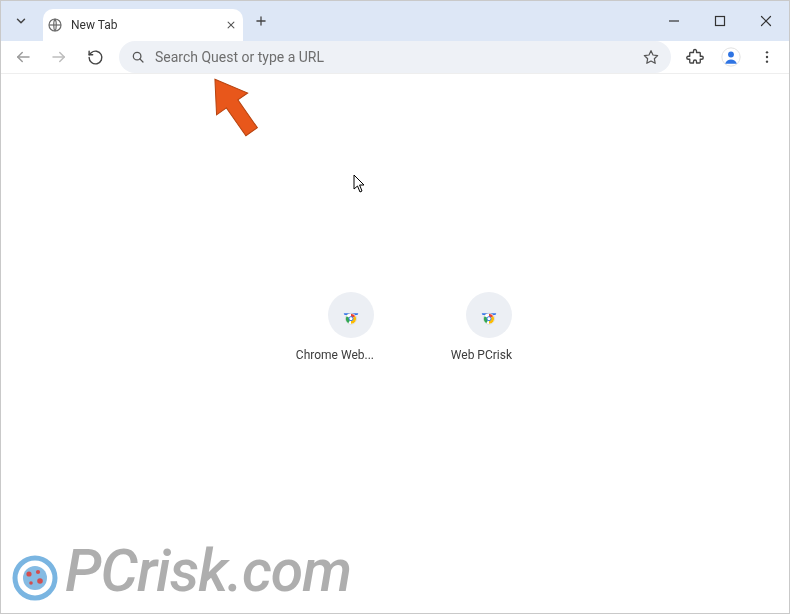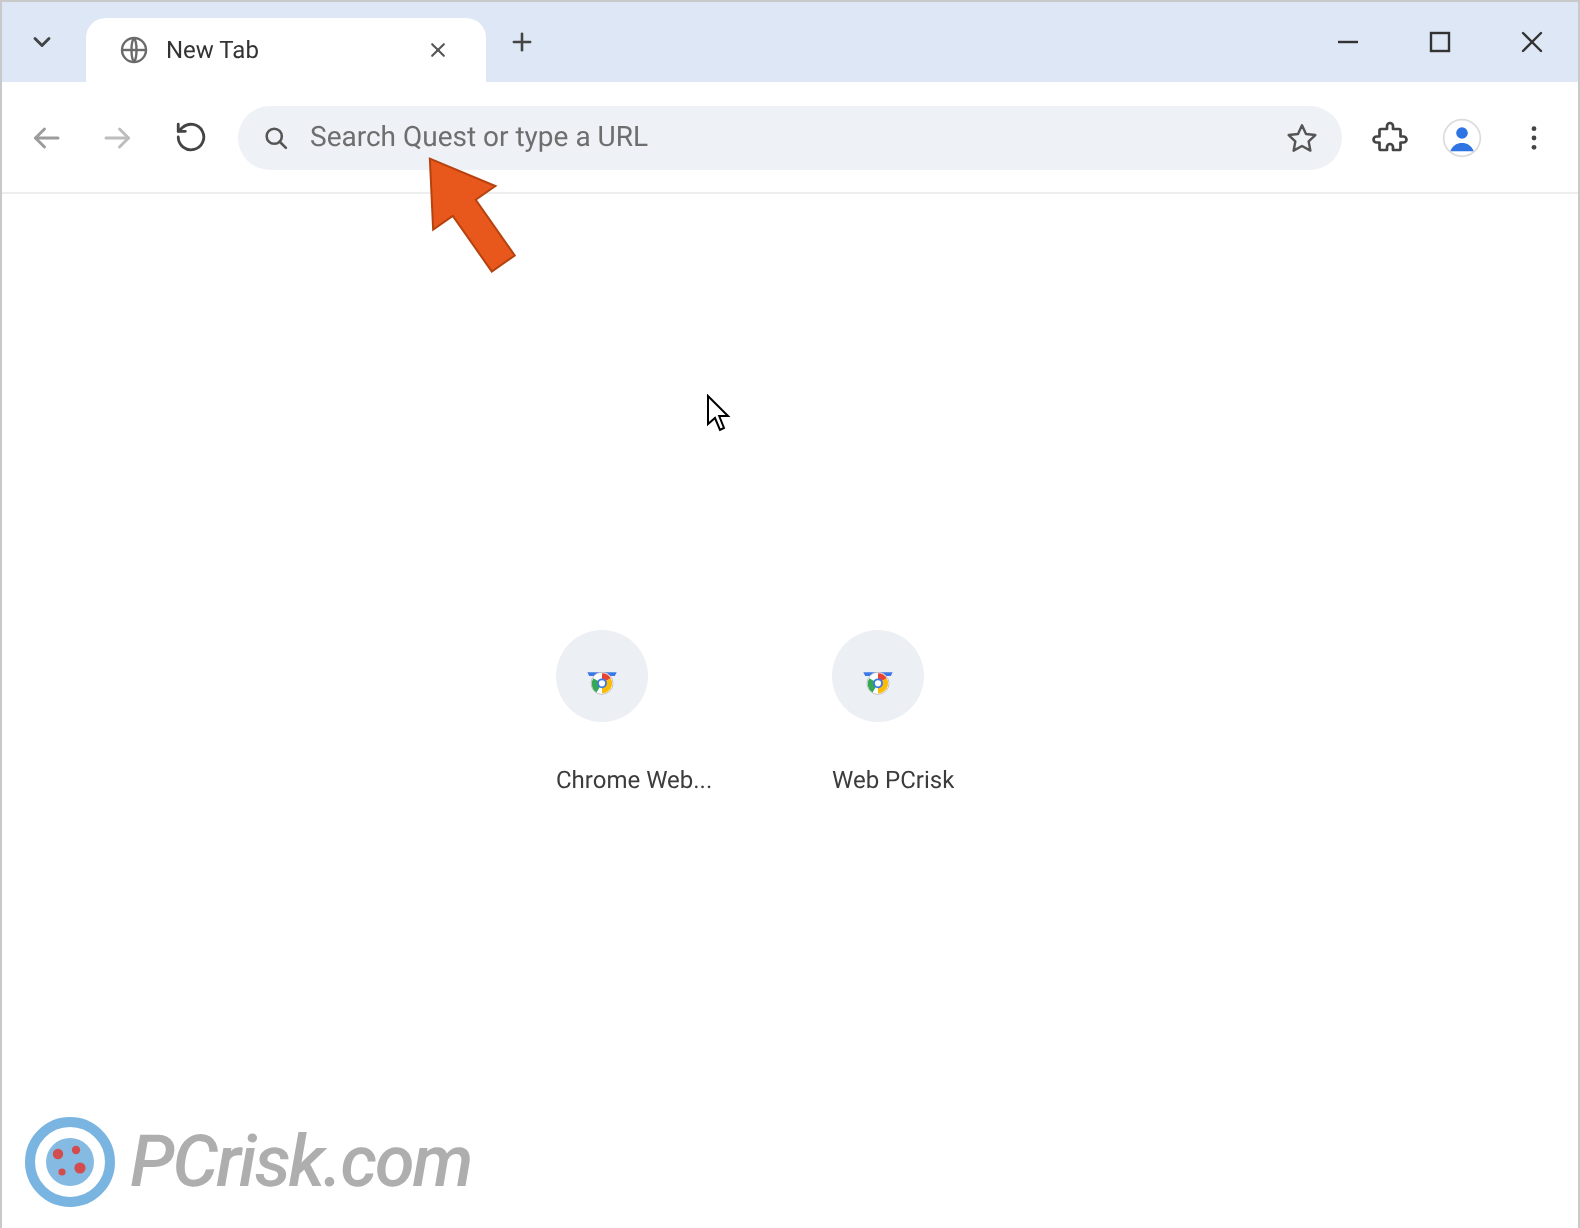--- a/index.html
+++ b/index.html
@@ -44,21 +44,21 @@
     }
     .tab {
       margin-left: 8px;
       height: 32px;
       min-width: 200px;
       max-width: 200px;
       background: #fff;
       border-radius: 10px 10px 0 0;
       display: flex;
       align-items: center;
-      padding: 0 16px;
+      padding: 0 4px;
       gap: 8px;
       position: relative;
       margin-top: 8px;
     }
     .tab .favicon {
       width: 16px;
       height: 16px;
       flex-shrink: 0;
     }
     .tab .tab-title {
@@ -102,21 +102,21 @@
       width: 46px;
       height: 40px;
       display: flex;
       align-items: center;
       justify-content: center;
       cursor: pointer;
     }
 
     
     .toolbar {
-      height: 56px;
+      height: 33px;
       background: #fff;
       display: flex;
       align-items: center;
       padding: 0 6px;
       gap: 4px;
       border-bottom: 1px solid #eee;
     }
     .nav-btn {
       width: 32px;
       height: 32px;
@@ -169,22 +169,22 @@
       top: 218px;
       left: 50%;
       transform: translateX(-50%);
       display: flex;
       gap: 42px;
     }
     .shortcut {
       width: 96px;
       display: flex;
       flex-direction: column;
-      align-items: flex-start;
-      gap: 22px;
+      align-items: flex-end;
+      gap: 10px;
       cursor: pointer;
     }
     .shortcut .circle {
       width: 46px;
       height: 46px;
       border-radius: 50%;
       background: #eceff4;
       display:flex;
       align-items:center;
       justify-content:center;
@@ -214,21 +214,21 @@
     }
 
     
     .watermark {
       position: absolute;
       bottom: 8px;
       left: 10px;
       font-family: Arial, sans-serif;
       font-style: italic;
       font-weight: 500;
-      font-size: 36px;
+      font-size: 59px;
       color: rgba(120,120,120,0.6);
       display:flex;
       align-items:center;
       gap: 6px;
       letter-spacing: -1px;
     }
     .watermark .logo {
       width: 48px;
       height: 48px;
     }

